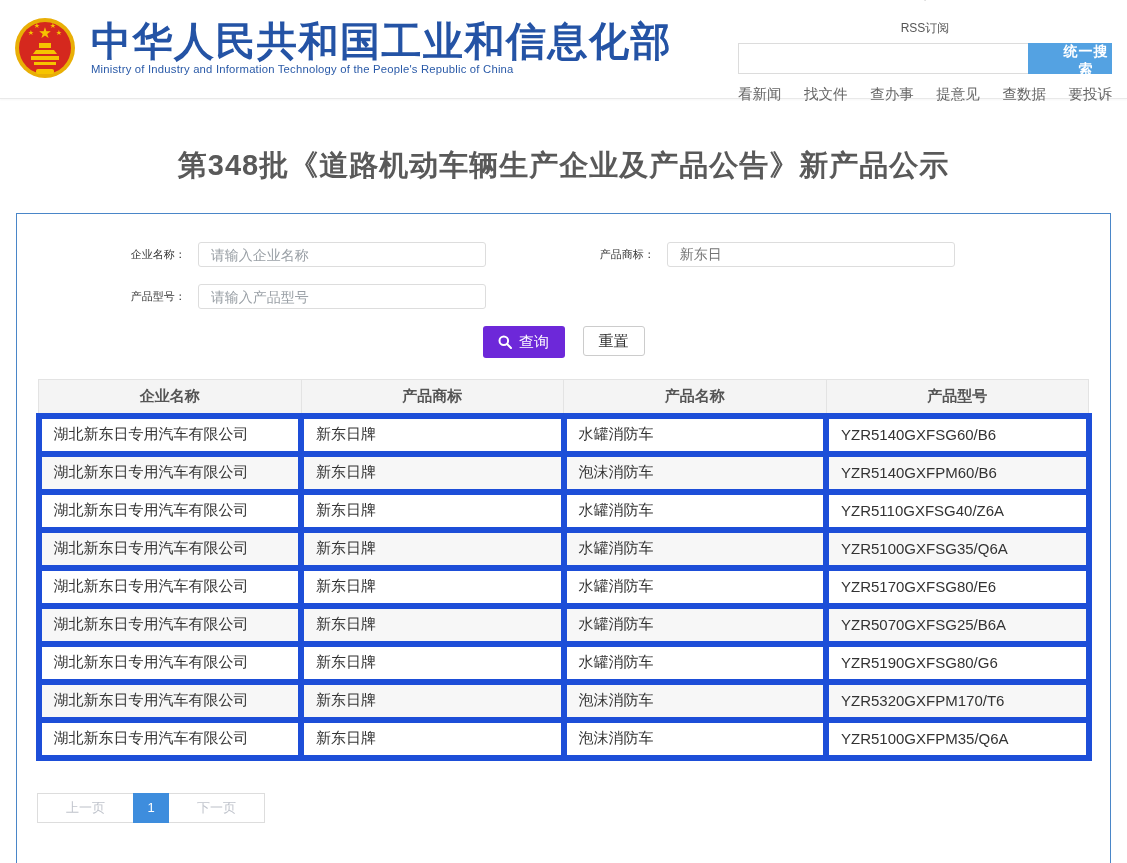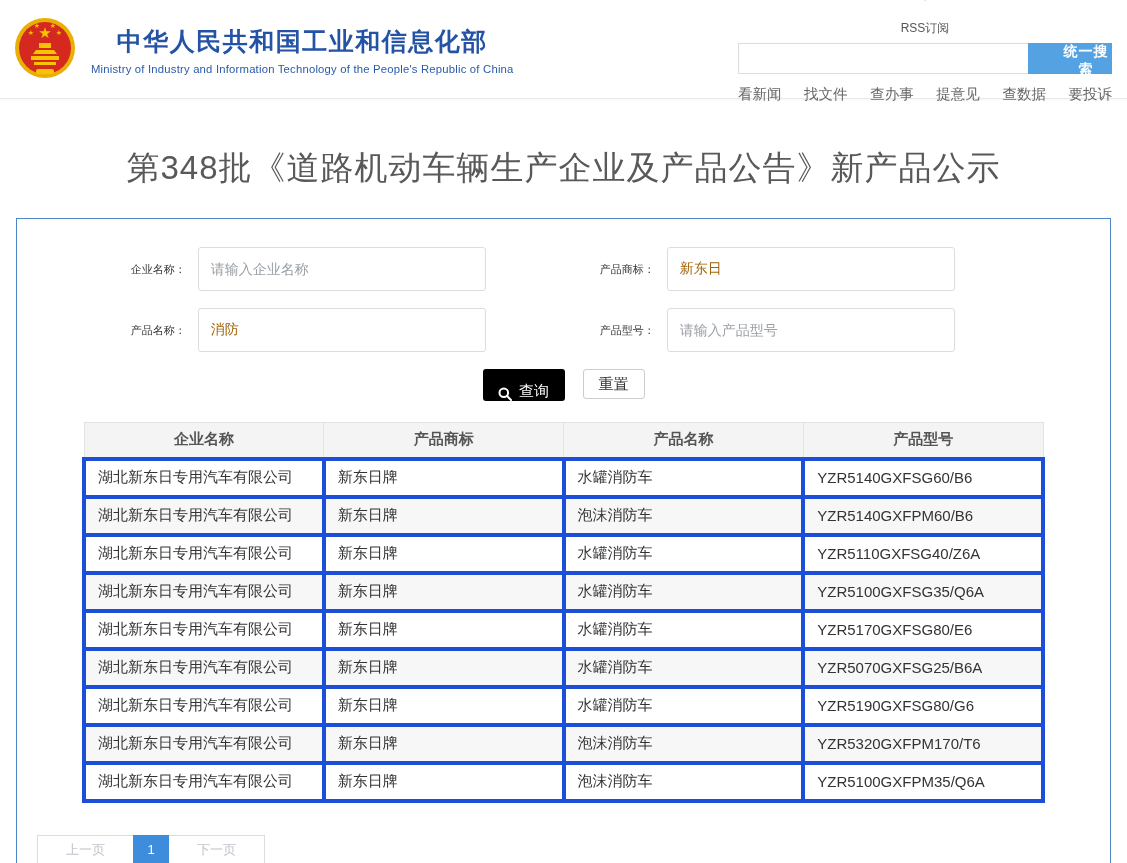--- a/index.html
+++ b/index.html
@@ -8,74 +8,74 @@
     font-family:"Liberation Sans","DejaVu Sans",sans-serif; color:#333;
   }
   
   .site-header {
     height:99px; display:flex; justify-content:space-between; align-items:flex-start;
     padding:0 15px 0 14px; border-bottom:1px solid #e9e9e9;
     box-shadow:0 1px 2px rgba(0,0,0,.04); background:#fff;
   }
   .header-left { display:flex; align-items:center; gap:15px; height:99px; }
   .emblem { width:62px; height:72px; display:block; }
-  .site-title { font-size:25px; font-weight:bold; color:#2453a5; letter-spacing:1.5px; line-height:34px;text-align:center; }
+  .site-title { font-size:40px; font-weight:bold; color:#2453a5; letter-spacing:1.5px; line-height:34px; }
   .site-subtitle { font-size:11.3px; color:#2a5aa8; margin-top:5px; letter-spacing:.2px; }
   .header-right { width:374px; padding-top:7px; }
   .quick-row { display:flex; align-items:center; justify-content:flex-end; gap:19px; height:30px;flex-direction:column; }
   .quick-row .icon { display:flex; align-items:center; }
   .quick-link { font-size:12px; color:#555; text-decoration:none; white-space:nowrap; }
   .quick-divider { color:#ccc; font-size:12px; }
   .search-row { display:flex; margin-top:6px; height:31px; }
   .search-input {
     flex:1; border:1px solid #dcdcdc; border-right:none; outline:none;
     padding:0 10px; font-size:13px; color:#333;
   }
   .search-btn {
     width:84px; background:#54a2e2; color:#fff; border:none; font-size:14px;
     font-weight:bold; cursor:pointer; letter-spacing:1px;padding-left:32px;
   }
   .nav-row { display:flex; justify-content:space-between; margin-top:11px; }
   .nav-link { font-size:14.5px; color:#666; text-decoration:none; }
   
   .page-title {
-    margin-top:47px; text-align:center; font-size:33px; font-weight:normal;
+    margin-top:47px; text-align:center; font-size:29px; font-weight:bold;
     color:#595959; letter-spacing:1px;
   }
   
   .panel {
     width:1095px; height:655px; margin:27px auto 0; border:1px solid #4a86c8;
     background:#fff;
   }
   .form-grid { display:grid; grid-template-columns:469px 469px; row-gap:17px; margin-top:28px; }
   .field { display:flex; align-items:center; }
   .field-label { width:175px; text-align:right; font-size:11px; color:#333; }
   .field-input {
-    margin-left:12px; width:298px; height:44px; border:1px solid #ddd; border-radius:3px;
-    padding:0 12px; font-size:14px; color:#a16207; outline:none;
+    margin-left:12px; width:298px; height:25px; border:1px solid #ddd; border-radius:3px;
+    padding:0 12px; font-size:14px; color:#737373; outline:none;
   }
   .field-input::placeholder { color:#9aa0a6; }
   .btn-row { display:flex; justify-content:center; gap:18px; margin-top:17px; }
   .btn-query {
-    width:82px; height:32px; background:#000000; color:#fff; border:none; border-radius:3px;
-    font-size:15px; display:flex; align-items:flex-end; justify-content:center; gap:7px; cursor:pointer;
+    width:82px; height:32px; background:#6d28d9; color:#fff; border:none; border-radius:3px;
+    font-size:15px; display:flex; align-items:center; justify-content:center; gap:7px; cursor:pointer;
   }
   .btn-reset {
     width:62px; height:30px; background:#fff; border:1px solid #ccc; border-radius:3px;
     font-size:15px; color:#333; cursor:pointer;
   }
   
-  .results { width:963px; margin:21px auto 0; border-collapse:collapse; table-layout:fixed; }
+  .results { width:1056px; margin:21px auto 0; border-collapse:collapse; table-layout:fixed; }
   .results th {
     background:#f4f4f4; height:36px; font-size:15px; color:#555; font-weight:bold;
     text-align:center; border:1px solid #e3e3e3; width:25%;
   }
   .results td {
     height:38px; font-size:15px; color:#333; padding:0 12px; text-align:left;
-    border:4px solid #1d4ed8; background:#fff; overflow:hidden; white-space:nowrap;
+    border:6px solid #1d4ed8; background:#fff; overflow:hidden; white-space:nowrap;
   }
   .results tbody tr:nth-child(even) td { background:#f7f7f7; }
   
   .pagination { display:flex; margin:32px 0 0 20px; }
   .page-btn {
     height:30px; min-width:62px; border:1px solid #ddd; background:#fff; color:#c0c4cc;
     font-size:13px; display:flex; align-items:center; justify-content:center;
     padding:0 28px; margin-left:-1px; cursor:pointer; user-select:none;
   }
   .page-btn.first { margin-left:0; }
@@ -182,24 +182,20 @@
   <div class="form-grid">
     <div class="field">
       <span class="field-label">企业名称：</span>
       <input class="field-input" type="text" placeholder="请输入企业名称" style="">
     </div>
     <div class="field">
       <span class="field-label">产品商标：</span>
       <input class="field-input" type="text" value="新东日" style="">
     </div>
     <div class="field">
-      <span class="field-label">产品名称：</span>
-      <input class="field-input" type="text" value="消防" style="">
-    </div>
-    <div class="field">
       <span class="field-label">产品型号：</span>
       <input class="field-input" type="text" placeholder="请输入产品型号" style="">
     </div>
   </div>
 
   <div class="btn-row">
     <button class="btn-query">
       <svg width="14" height="14" viewBox="0 0 14 14" fill="none" stroke="#fff" stroke-width="2" stroke-linecap="round">
         <circle cx="5.8" cy="5.8" r="4.3"></circle>
         <line x1="9.3" y1="9.3" x2="13" y2="13"></line>

